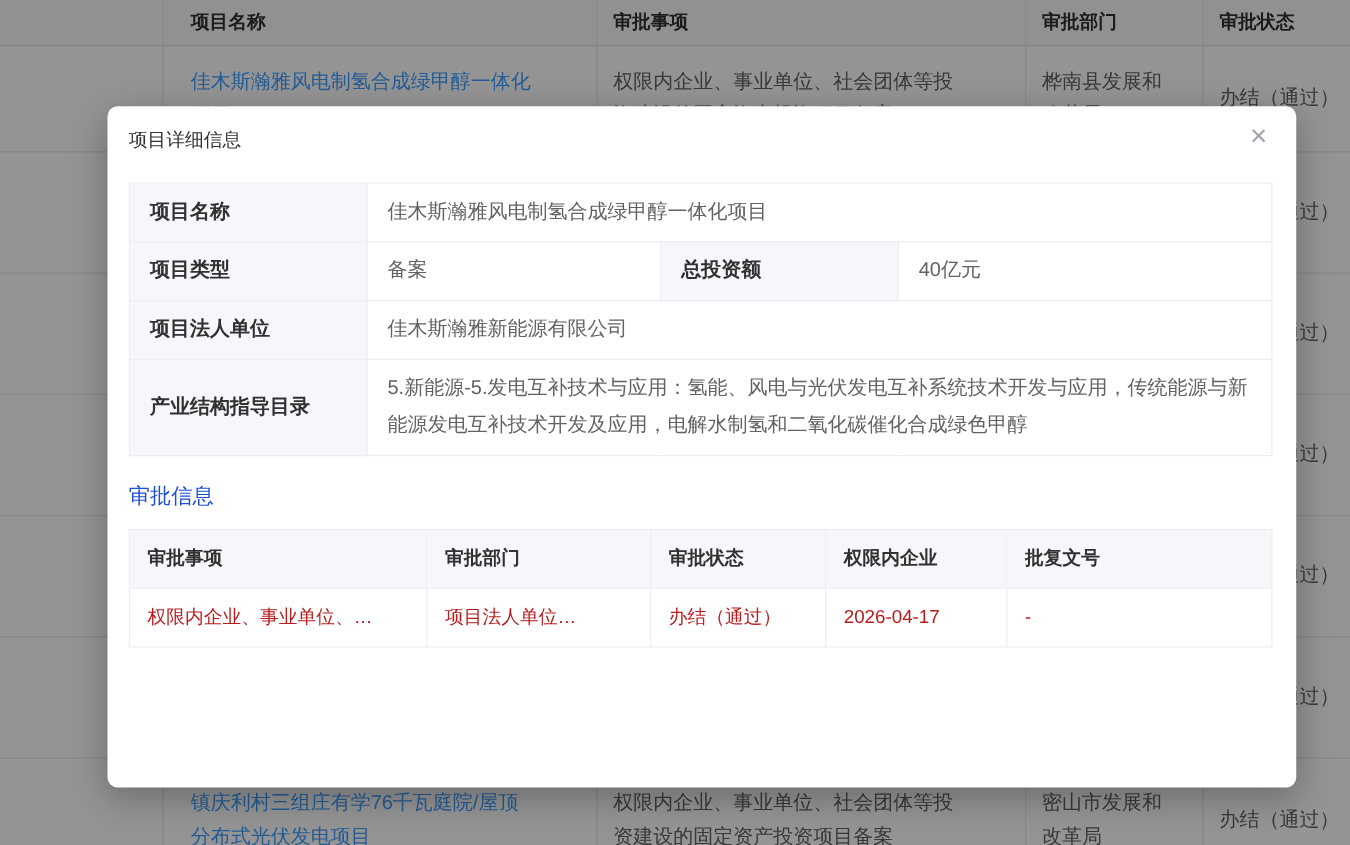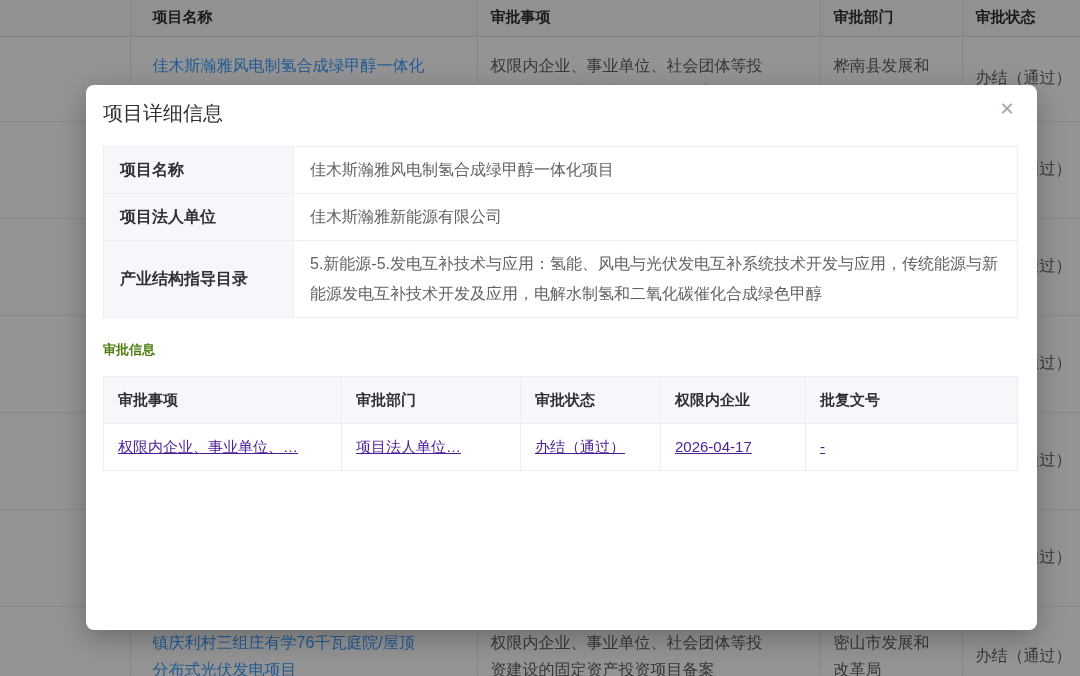--- a/index.html
+++ b/index.html
@@ -42,45 +42,45 @@
   
   .overlay { position:absolute; inset:0; background:rgba(0,0,0,0.42); z-index:5; }
 
   
   .modal {
     position:absolute; left:86px; top:85px; width:951px; height:545px;
     background:#fff; border-radius:8px; z-index:10;
     box-shadow:0 8px 28px rgba(0,0,0,0.28);
     padding:14px 20px 20px 17px;
   }
-  .modal-title { font-size:20px; font-weight:500; color:#303133; line-height:28px; margin-bottom:19px; }
+  .modal-title { font-size:15px; font-weight:500; color:#303133; line-height:28px; margin-bottom:19px; }
   .modal-close {
     position:absolute; top:12px; right:18px; width:24px; height:24px;
     font-size:18px; line-height:24px; text-align:center; color:#a2a6ac;
     cursor:pointer; background:none; border:none; font-family:inherit;
   }
 
   table.detail-table { width:914px; border-collapse:collapse; table-layout:fixed; }
   .detail-table th, .detail-table td {
     border:1px solid #ebeef5; padding:8px 16px; line-height:30px;
     font-size:16px; text-align:left; vertical-align:middle;
   }
   .detail-table th { background:#f5f7fa; color:#303133; font-weight:700; }
   .detail-table td { color:#606266; }
 
-  .section-heading { font-size:13px; font-weight:700; color:#4d7c0f; line-height:24px; margin:20px 0 14px 0; }
+  .section-heading { font-size:17px; font-weight:400; color:#1d4ed8; line-height:24px; margin:20px 0 14px 0; }
 
   table.approval-table { width:914px; border-collapse:collapse; table-layout:fixed; }
   .approval-table th, .approval-table td {
     border:1px solid #ebeef5; padding:8px 14px; line-height:30px;
     font-size:15px; text-align:left; vertical-align:middle; white-space:nowrap;
     overflow:hidden;
   }
   .approval-table th { background:#f5f7fa; color:#303133; font-weight:700; }
-  .approval-table td { color:#4c1d95;text-decoration:underline; }
+  .approval-table td { color:#b91c1c; }
 </style>
 </head>
 <body>
 
 <div class="bg-layer">
   <table class="bg-table">
     <colgroup>
         <col style="width:245px">
         <col style="width:347px">
         <col style="width:343px">
@@ -162,20 +162,26 @@
         <col style="width:235px">
         <col style="width:190px">
         <col style="width:299px">
       </colgroup>
     <tbody>
         <tr>
       <th>项目名称</th>
       <td colspan="3">佳木斯瀚雅风电制氢合成绿甲醇一体化项目</td>
     </tr>
     <tr>
+      <th>项目类型</th>
+      <td>备案</td>
+      <th>总投资额</th>
+      <td>40亿元</td>
+    </tr>
+    <tr>
       <th>项目法人单位</th>
       <td colspan="3">佳木斯瀚雅新能源有限公司</td>
     </tr>
     <tr>
       <th>产业结构指导目录</th>
       <td colspan="3">5.新能源-5.发电互补技术与应用：氢能、风电与光伏发电互补系统技术开发与应用，传统能源与新能源发电互补技术开发及应用，电解水制氢和二氧化碳催化合成绿色甲醇</td>
     </tr>
   </tbody>
     </table>
 

